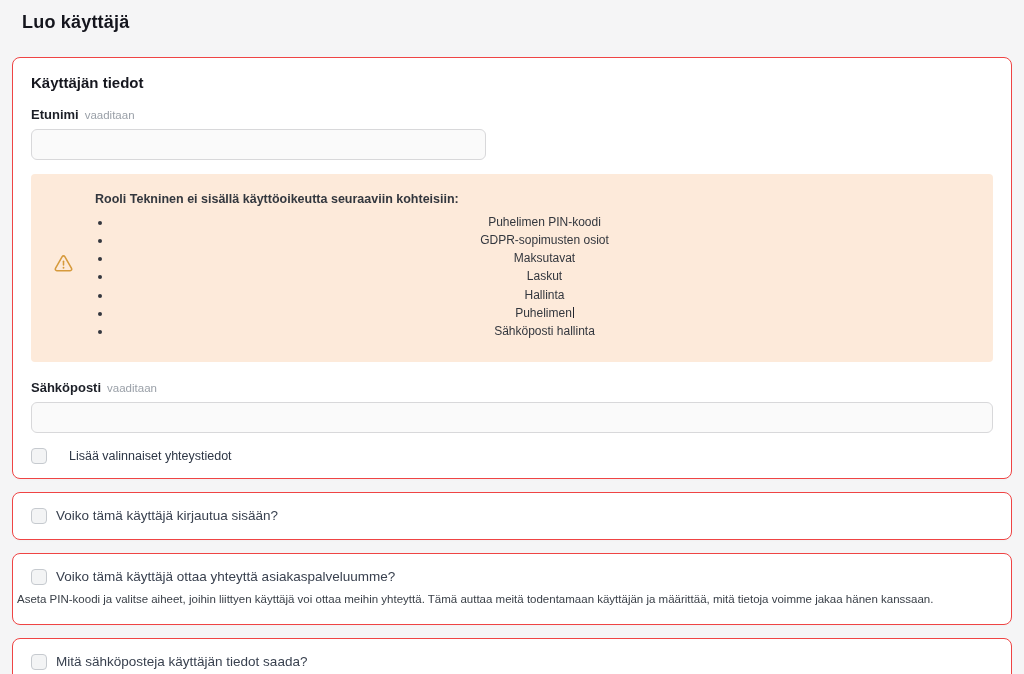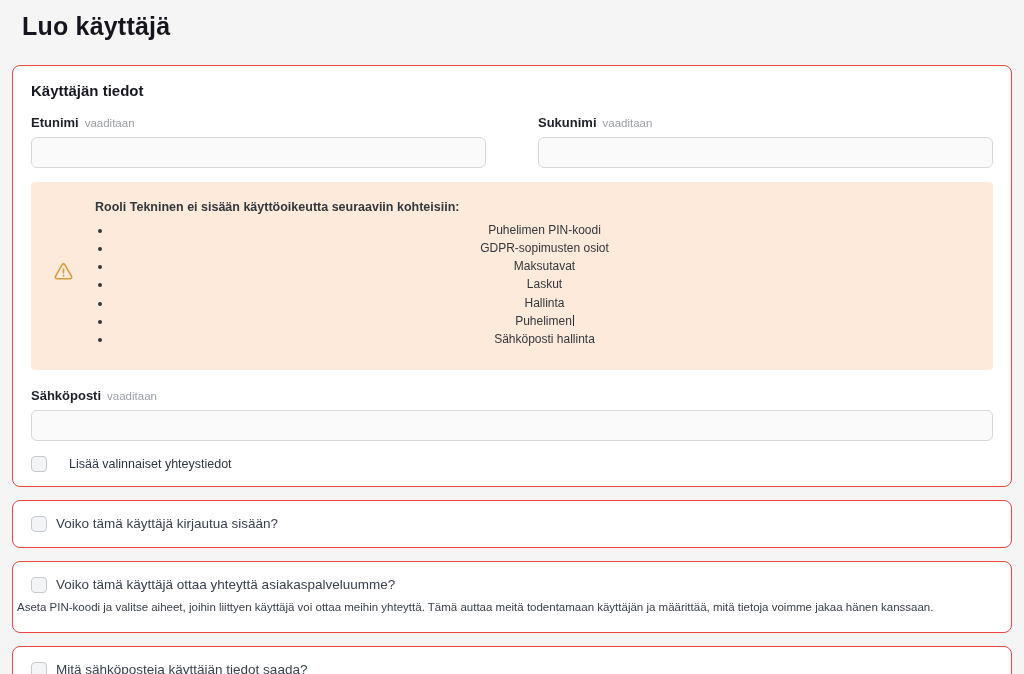--- a/index.html
+++ b/index.html
@@ -5,21 +5,21 @@
   * { box-sizing: border-box; margin: 0; padding: 0; }
   html, body { width: 1024px; height: 674px; }
   body {
     background: #f5f5f6;
     font-family: "Liberation Sans", sans-serif;
     color: #23262e;
     overflow: hidden;
   }
   .page { padding: 0 12px; }
   .page-title {
-    font-size: 25px;
+    font-size: 18px;
     font-weight: 700;
     color: #14151d;
     letter-spacing: 0.2px;
     padding: 12px 10px 2px 10px;
     margin-bottom: 22px;
   }
   .card {
     background: #ffffff;
     border: 1px solid #ef4444;
     border-radius: 8px;
@@ -151,40 +151,34 @@
   <div class="card card-main">
     <h2 class="section-title">Käyttäjän tiedot</h2>
 
     <div class="fields-row">
       <div class="field">
         <div class="field-label-row">
           <span class="field-label">Etunimi</span><span class="field-required">vaaditaan</span>
         </div>
         <input type="text" class="text-input" value="" style="">
       </div>
-      <div class="field">
-        <div class="field-label-row">
-          <span class="field-label">Sukunimi</span><span class="field-required">vaaditaan</span>
-        </div>
-        <input type="text" class="text-input" value="" style="">
-      </div>
     </div>
 
     <div class="warning-box">
       <div class="warning-icon-col">
         <span>
           <svg width="19" height="17" viewBox="0 0 24 22" fill="none">
             <path d="M10.3 2.1 L1.6 17.3 a2 2 0 0 0 1.73 3 H20.67 a2 2 0 0 0 1.73 -3 L13.7 2.1 a2 2 0 0 0 -3.4 0 Z" stroke="#d69a3c" stroke-width="2" stroke-linejoin="round"></path>
             <line x1="12" y1="8" x2="12" y2="13" stroke="#d69a3c" stroke-width="2" stroke-linecap="round"></line>
             <circle cx="12" cy="16.5" r="1.2" fill="#d69a3c"></circle>
           </svg>
         </span>
       </div>
       <div class="warning-content">
-        <div class="warning-title">Rooli Tekninen ei sisään käyttöoikeutta seuraaviin kohteisiin:</div>
+        <div class="warning-title">Rooli Tekninen ei sisällä käyttöoikeutta seuraaviin kohteisiin:</div>
         <ul class="warning-list">
           <li><span>Puhelimen PIN-koodi</span></li>
           <li><span>GDPR-sopimusten osiot</span></li>
           <li><span>Maksutavat</span></li>
           <li><span>Laskut</span></li>
           <li><span>Hallinta</span></li>
           <li><span>Puhelimen</span><span class="caret"></span></li>
           <li><span>Sähköposti hallinta</span></li>
         </ul>
       </div>

